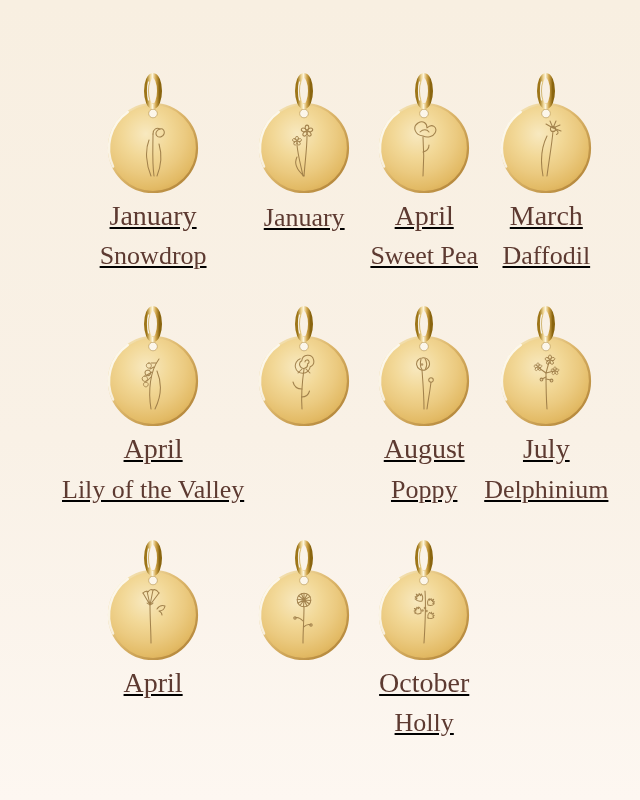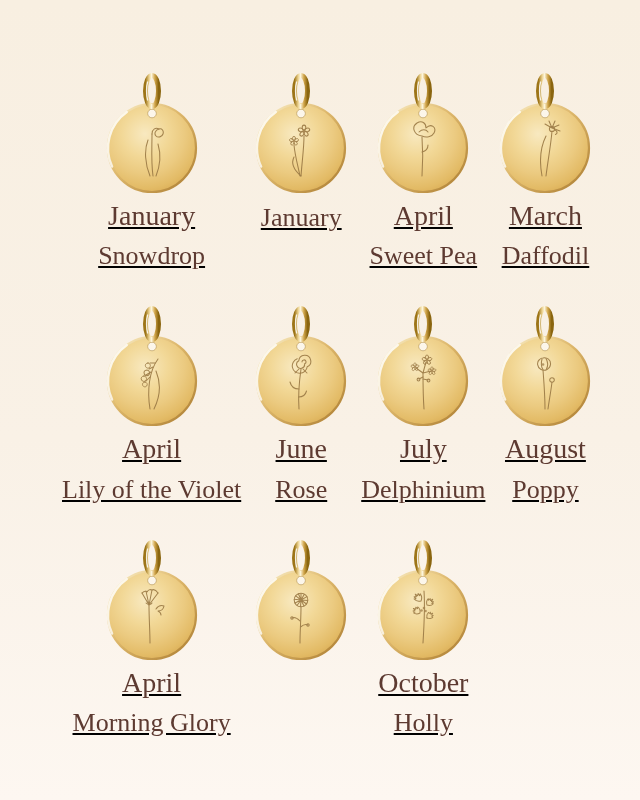--- a/index.html
+++ b/index.html
@@ -159,38 +159,52 @@
           <use href="#bell" transform="translate(-5,-11)"></use>
         <path d="M-1,-9 l-5,3"></path>
           <use href="#bell" transform="translate(-8,-5) scale(.95)"></use>
         <path d="M-2,-4 l-4,4"></path>
           <use href="#bell" transform="translate(-7,1) scale(.85)"></use>
         <path d="M2,28 C8,16 9,2 4,-10"></path>
       </g>
     </svg>
     <figcaption class="cap">
       <div class="month">April</div>
-      <div class="flower">Lily of the Violet</div>
+      <div class="flower">Lily of the Valley</div>
     </figcaption>
   </figure>
 
   <figure class="cell">
     <svg class="pendant" viewBox="0 0 120 126">
       <use href="#pendantBase"></use>
       <g class="eng" transform="translate(60,80)">
         <path d="M1,-19 a2,2 0 1,1 2.6,1.8 a4,4 0 1,1 -5.8,-3 a6,6 0 1,1 8.4,6 a7.5,7.5 0 1,1 -10,-8"></path>
         <path d="M-2,-12 l-4,4 M2,-12 l4,4"></path>
         <path d="M0,-12 C-2,2 -3,14 -2,28"></path>
         <path d="M-2,8 c-5,0 -8,-3 -9,-7"></path>
         <path d="M-2.5,16 c4,0 7,-2 8,-6"></path>
       </g>
     </svg>
-    <figcaption class="cap">
-      <div class="month">June</div>
-      <div class="flower">Rose</div>
+  </figure>
+
+  <figure class="cell">
+    <svg class="pendant" viewBox="0 0 120 126">
+      <use href="#pendantBase"></use>
+      <g class="eng" transform="translate(60,80)">
+        <path d="M-2,-23 c4,-1 8,2 7.5,6.5 c-0.5,4.5 -5.5,7 -9.5,5 c-4,-2 -4.5,-7.5 -1.5,-10 c1,-1 2.2,-1.5 3.5,-1.5 z"></path>
+        <path d="M-3,-22 c-1,4 -1,8 1,10.5 M1,-22.5 c2,3.5 2,7.5 0.5,10.5"></path>
+        <circle cx="-2" cy="-16.5" r="1.3" class="fill"></circle>
+        <path d="M-2,-11 C-1,2 0,14 0,28"></path>
+        <circle cx="7" cy="-1" r="2.3"></circle>
+        <path d="M7,1 C6,10 4,20 3,28"></path>
+      </g>
+    </svg>
+    <figcaption class="cap">
+      <div class="month">August</div>
+      <div class="flower">Poppy</div>
     </figcaption>
   </figure>
 
   <figure class="cell">
     <svg class="pendant" viewBox="0 0 120 126">
       <use href="#pendantBase"></use>
       <g class="eng" transform="translate(60,80)">
         <path d="M1,28 C0,14 0,0 0,-8"></path>
         <path d="M0,-8 L3,-19 M0,-8 L-7,-13 M0,-8 L8,-10 M0,-4 l-4,2 M0,-2 l5,1"></path>
         <use href="#bloom5" transform="translate(4,-21) scale(.85)"></use>
@@ -203,48 +217,29 @@
     <figcaption class="cap">
       <div class="month">July</div>
       <div class="flower">Delphinium</div>
     </figcaption>
   </figure>
 
   <figure class="cell">
     <svg class="pendant" viewBox="0 0 120 126">
       <use href="#pendantBase"></use>
       <g class="eng" transform="translate(60,80)">
-        <path d="M-2,-23 c4,-1 8,2 7.5,6.5 c-0.5,4.5 -5.5,7 -9.5,5 c-4,-2 -4.5,-7.5 -1.5,-10 c1,-1 2.2,-1.5 3.5,-1.5 z"></path>
-        <path d="M-3,-22 c-1,4 -1,8 1,10.5 M1,-22.5 c2,3.5 2,7.5 0.5,10.5"></path>
-        <circle cx="-2" cy="-16.5" r="1.3" class="fill"></circle>
-        <path d="M-2,-11 C-1,2 0,14 0,28"></path>
-        <circle cx="7" cy="-1" r="2.3"></circle>
-        <path d="M7,1 C6,10 4,20 3,28"></path>
-      </g>
-    </svg>
-    <figcaption class="cap">
-      <div class="month">August</div>
-      <div class="flower">Poppy</div>
-    </figcaption>
-  </figure>
-
-  <figure class="cell">
-    <svg class="pendant" viewBox="0 0 120 126">
-      <use href="#pendantBase"></use>
-      <g class="eng" transform="translate(60,80)">
         <path d="M-3,-10 L-10,-22 M-3,-10 L-6,-24 M-3,-10 L0,-25 M-3,-10 L6,-22"></path>
         <path d="M-10,-22 c2,-2 4,-2 5,-1 c1,-2 3,-3 5,-2 c2,-1 4,0 6,3"></path>
         <path d="M-6,-12 c2,2 5,2 6,0"></path>
         <path d="M4,-6 c2,-3 5,-4 8,-3 c-0.5,3 -3,5 -6,5 c2,1 3,2 3,4"></path>
         <path d="M-3,-10 C-3,4 -2,16 -2,28"></path>
       </g>
     </svg>
     <figcaption class="cap">
       <div class="month">April</div>
-      <div class="flower">Morning Glory</div>
     </figcaption>
   </figure>
 
 
   <figure class="cell">
     <svg class="pendant" viewBox="0 0 120 126">
       <use href="#pendantBase"></use>
       <g class="eng" transform="translate(60,80)">
         <circle cx="0" cy="-15" r="6.8"></circle>
         <path d="M0,-15 L0,-21.4 M0,-15 L3.2,-20.6 M0,-15 L5.9,-18.4 M0,-15 L6.7,-14.6 M0,-15 L5.5,-11 M0,-15 L3,-9 M0,-15 L-0.5,-8.4 M0,-15 L-3.8,-9.8 M0,-15 L-6,-12 M0,-15 L-6.7,-15.8 M0,-15 L-5.2,-19.2 M0,-15 L-2.6,-21.2"></path>

